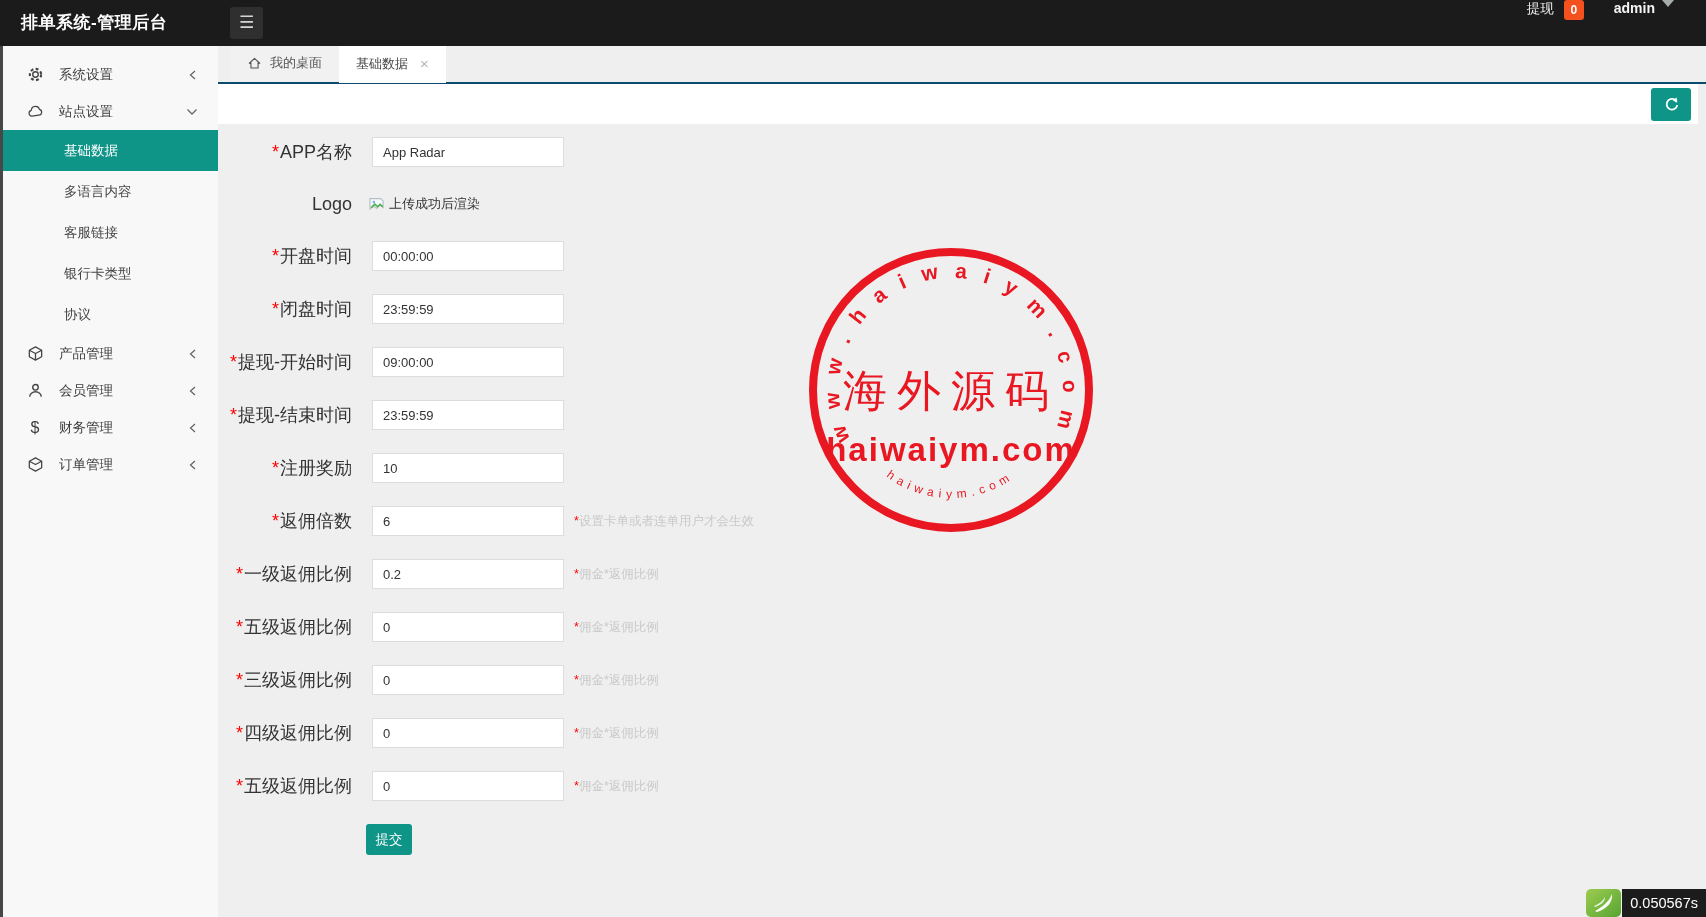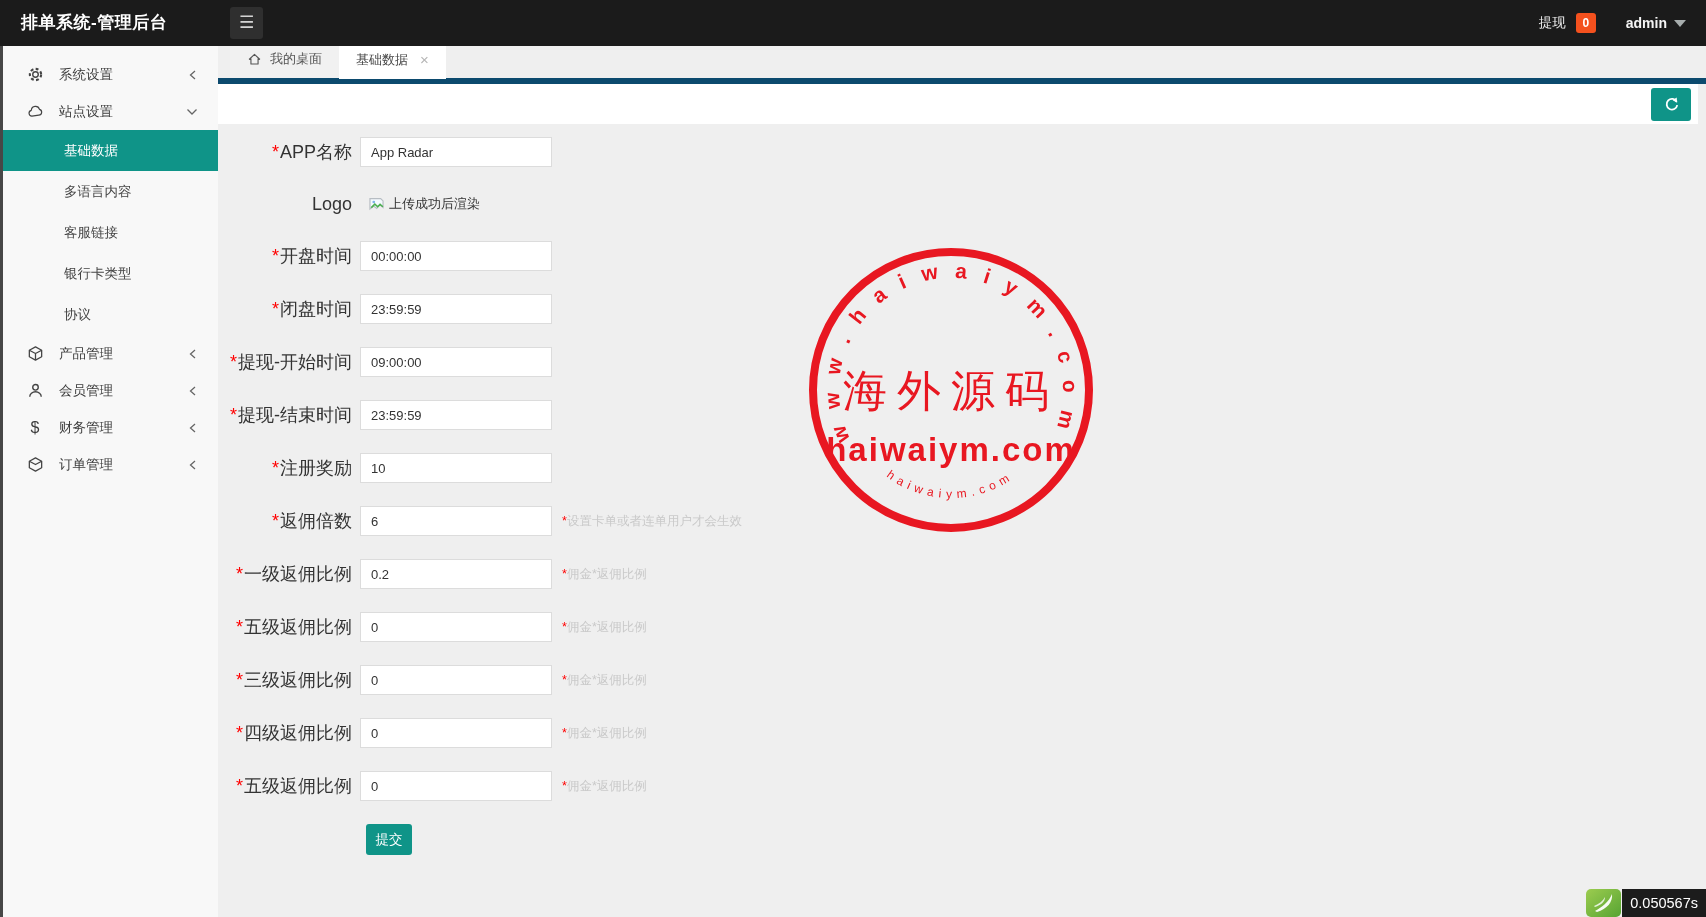--- a/index.html
+++ b/index.html
@@ -4,54 +4,54 @@
 <title>排单系统-管理后台</title>
 <style>
   * { margin:0; padding:0; box-sizing:border-box; }
   html,body { width:1706px; height:917px; overflow:hidden; }
   body { font-family:"Liberation Sans","DejaVu Sans",sans-serif; background:#efefef; position:relative; }
 
   
   .topbar { position:absolute; left:0; top:0; width:100%; height:46px; background:#1b1b1b; z-index:30; }
   .brand { position:absolute; left:21px; top:0; line-height:46px; color:#fff; font-size:17px; font-weight:600; letter-spacing:.5px; }
   .hamburger { position:absolute; left:230px; top:7px; width:33px; height:32px; background:#2f2f2f; border-radius:3px; color:#d4d4d4; font-size:17px; text-align:center; line-height:31px; cursor:pointer; }
-  .topbar-right { position:absolute; right:20px; top:0; height:46px; display:flex; align-items:center; }
+  .topbar-right { position:absolute; right:32px; top:0; height:46px; display:flex; }
   .withdraw-label { color:#f0f0f0; font-size:13.5px; cursor:pointer; }
   .withdraw-badge { margin-left:10px; min-width:20px; height:20px; background:#f4511e; border-radius:3px; color:#fff; font-size:12px; font-weight:bold; display:flex; align-items:center; justify-content:center; padding:0 5px; cursor:pointer; }
   .admin-name { margin-left:30px; color:#f5f5f5; font-size:14px; font-weight:600; cursor:pointer; }
   .caret-down { margin-left:7px; width:0; height:0; border-left:6px solid transparent; border-right:6px solid transparent; border-top:7px solid #a7adad; }
 
   
   .sidebar { position:absolute; left:0; top:46px; bottom:0; width:218px; background:#f8f8f8; border-left:3px solid #474747; padding-top:10px; z-index:20; }
   .menu-item { height:37px; display:flex; align-items:center; padding:0 22px 0 23px; color:#3c3c3c; font-size:13.5px; cursor:pointer; position:relative; }
   .menu-item .mi-icon { width:18px; height:18px; margin-right:15px; display:flex; align-items:center; justify-content:center; color:#3c3c3c; }
   .menu-item .mi-icon svg { stroke:#444; }
   .menu-item .chev { position:absolute; right:20px; top:50%; transform:translateY(-50%); display:flex; }
   .menu-sub { height:41px; display:flex; align-items:center; padding-left:61px; color:#454545; font-size:13.5px; cursor:pointer; }
   .menu-sub.active { background:#0f9488; color:#fff; }
   .dollar-glyph { font-size:16px; color:#3c3c3c; }
 
   
-  .tabbar { position:absolute; left:218px; top:46px; right:0; height:38px; background:#efefef; border-bottom:6px solid #0c4a6e; display:flex; align-items:flex-end; padding-left:12px; z-index:10; }
+  .tabbar { position:absolute; left:218px; top:46px; right:0; height:38px; background:#efefef; border-bottom:2px solid #0c4a6e; display:flex; align-items:flex-end; padding-left:12px; z-index:10; }
   .tab { height:38px; display:flex; align-items:center; padding:0 17px; font-size:13px; color:#555; cursor:pointer; background:#f1f1f1; }
   .tab .tab-icon { margin-right:8px; display:flex; }
   .tab.active { background:#fff; height:39px; margin-bottom:-1px; color:#444; }
   .tab .tab-close { margin-left:12px; color:#b5b5b5; font-size:15px; line-height:1; cursor:pointer; }
 
   
   .toolbar { position:absolute; left:218px; top:84px; right:8px; height:40px; background:#fff; z-index:5; }
   .refresh-btn { position:absolute; right:7px; top:4px; width:40px; height:33px; background:#0f9488; border:none; border-radius:3px; cursor:pointer; display:flex; align-items:center; justify-content:center; }
 
   
   .form-area { position:absolute; left:218px; top:124px; right:0; bottom:0; padding-top:13px; }
   .frow { display:flex; align-items:center; height:30px; margin-bottom:23px; }
   .frow.logo-row { height:28px; }
   .flabel { width:134px; text-align:right; font-size:18px; color:#333; flex:none; }
   .req { color:#f00; margin-right:1px; }
-  .fcontrol { margin-left:8px; }
+  .fcontrol { margin-left:20px; }
   .fcontrol input { width:192px; height:30px; border:1px solid #dcdcdc; padding:0 10px; font-size:13px; color:#333; font-family:inherit; background:#fff; outline:none; }
   .fhint { margin-left:10px; font-size:12.5px; color:#c9c9c9; }
   .fhint .req { margin-right:0; }
   .broken-img { display:flex; color:#333; font-size:13px; }
   .broken-img svg { margin-right:3px; }
   .submit-row { margin-left:148px; }
   .submit-btn { width:46px; height:31px; background:#0f9488; color:#fff; border:none; border-radius:3px; font-size:13.5px; cursor:pointer; font-family:inherit; }
 
   
   .watermark { position:absolute; left:805px; top:244px; width:292px; height:292px; opacity:.9; pointer-events:none; z-index:8; }

